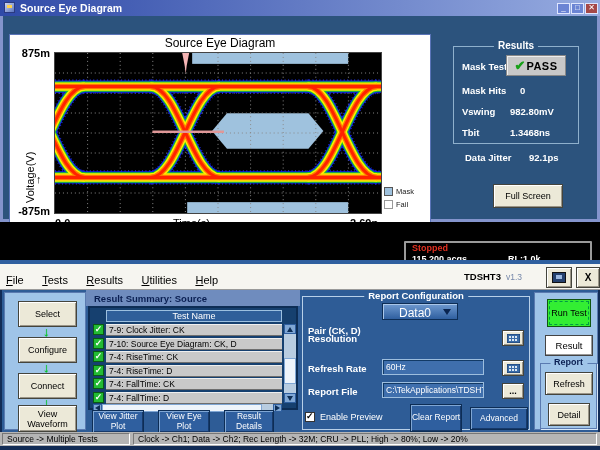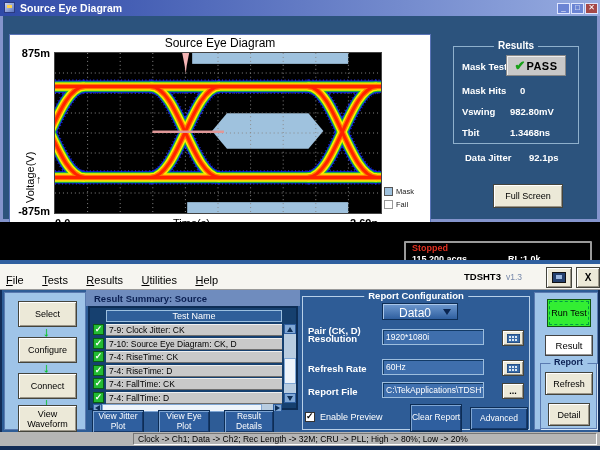--- a/index.html
+++ b/index.html
@@ -227,21 +227,20 @@
 
     <div class="ab" style="left:300px;top:6px;width:228px;height:134px;border:1px solid #b8d0e8;box-sizing:border-box;">
       <span class="legendt wlabel" style="background:#2e5c96;">Report Configuration</span>
     </div>
     <span class="ab wlabel" style="left:306px;top:35px;">Pair (CK, D)</span>
     <div class="ab" style="left:380px;top:13px;width:76px;height:17px;background:linear-gradient(#6f9ad0,#2f5f9f);border:1px solid #0d2d55;box-shadow:inset 1px 1px 0 #a9c6e8;box-sizing:border-box;">
       <span style="position:absolute;left:0;top:2px;width:64px;text-align:center;color:#fff;font-size:12px;">Data0</span>
       <div style="position:absolute;right:6px;top:5px;width:0;height:0;border-left:4px solid transparent;border-right:4px solid transparent;border-top:6px solid #0a2550;"></div>
     </div>
     <span class="ab wlabel" style="left:306px;top:43px;">Resolution</span>
-    <div class="ab field" style="left:380px;top:39px;width:102px;height:16px;line-height:14px;">1920*1080i</div>
     <div class="ab btn flexc" style="left:500px;top:40px;width:20px;height:14px;">
       <svg width="13" height="9" viewBox="0 0 13 9">
           <rect width="13" height="9" fill="#3a6ca8" stroke="#16396a" stroke-width="1"></rect>
           <g fill="#dce8f4">
             <rect x="2" y="2" width="2" height="2"></rect>
             <rect x="5" y="2" width="2" height="2"></rect>
             <rect x="8" y="2" width="2" height="2"></rect>
             <rect x="2" y="5" width="2" height="2"></rect>
             <rect x="5" y="5" width="2" height="2"></rect>
             <rect x="8" y="5" width="2" height="2"></rect>
@@ -279,16 +278,17 @@
       <div class="ab flexc" style="left:10px;top:42px;width:46px;height:19px;background:#fff;border:1px solid #444;box-shadow:inset -1px -1px 0 #999;color:#000;font-size:9.5px;">Result</div>
       <div class="ab" style="left:5px;top:70px;width:55px;height:64px;border:1px solid #5a7ab0;box-shadow:1px 1px 0 #d8e8f8;">
         <span class="legendt" style="background:#9fc4e8;color:#0a1f52;font-size:9px;font-weight:bold;">Report</span>
         <div class="ab btn flexc" style="left:4px;top:8px;width:46px;height:21px;">Refresh</div>
         <div class="ab btn flexc" style="left:7px;top:39px;width:40px;height:21px;">Detail</div>
       </div>
     </div>
   </div>
 
   <div class="ab" id="statusbar">
+    <div class="ab sunken" style="left:2px;top:1px;width:128px;height:12px;">Source -&gt; Multiple Tests</div>
     <div class="ab sunken" style="left:133px;top:1px;width:464px;height:12px;">Clock -&gt; Ch1; Data -&gt; Ch2; Rec Length -&gt; 32M; CRU -&gt; PLL; High -&gt; 80%; Low -&gt; 20%</div>
   </div>
 
 </div>
 
 </body></html>

